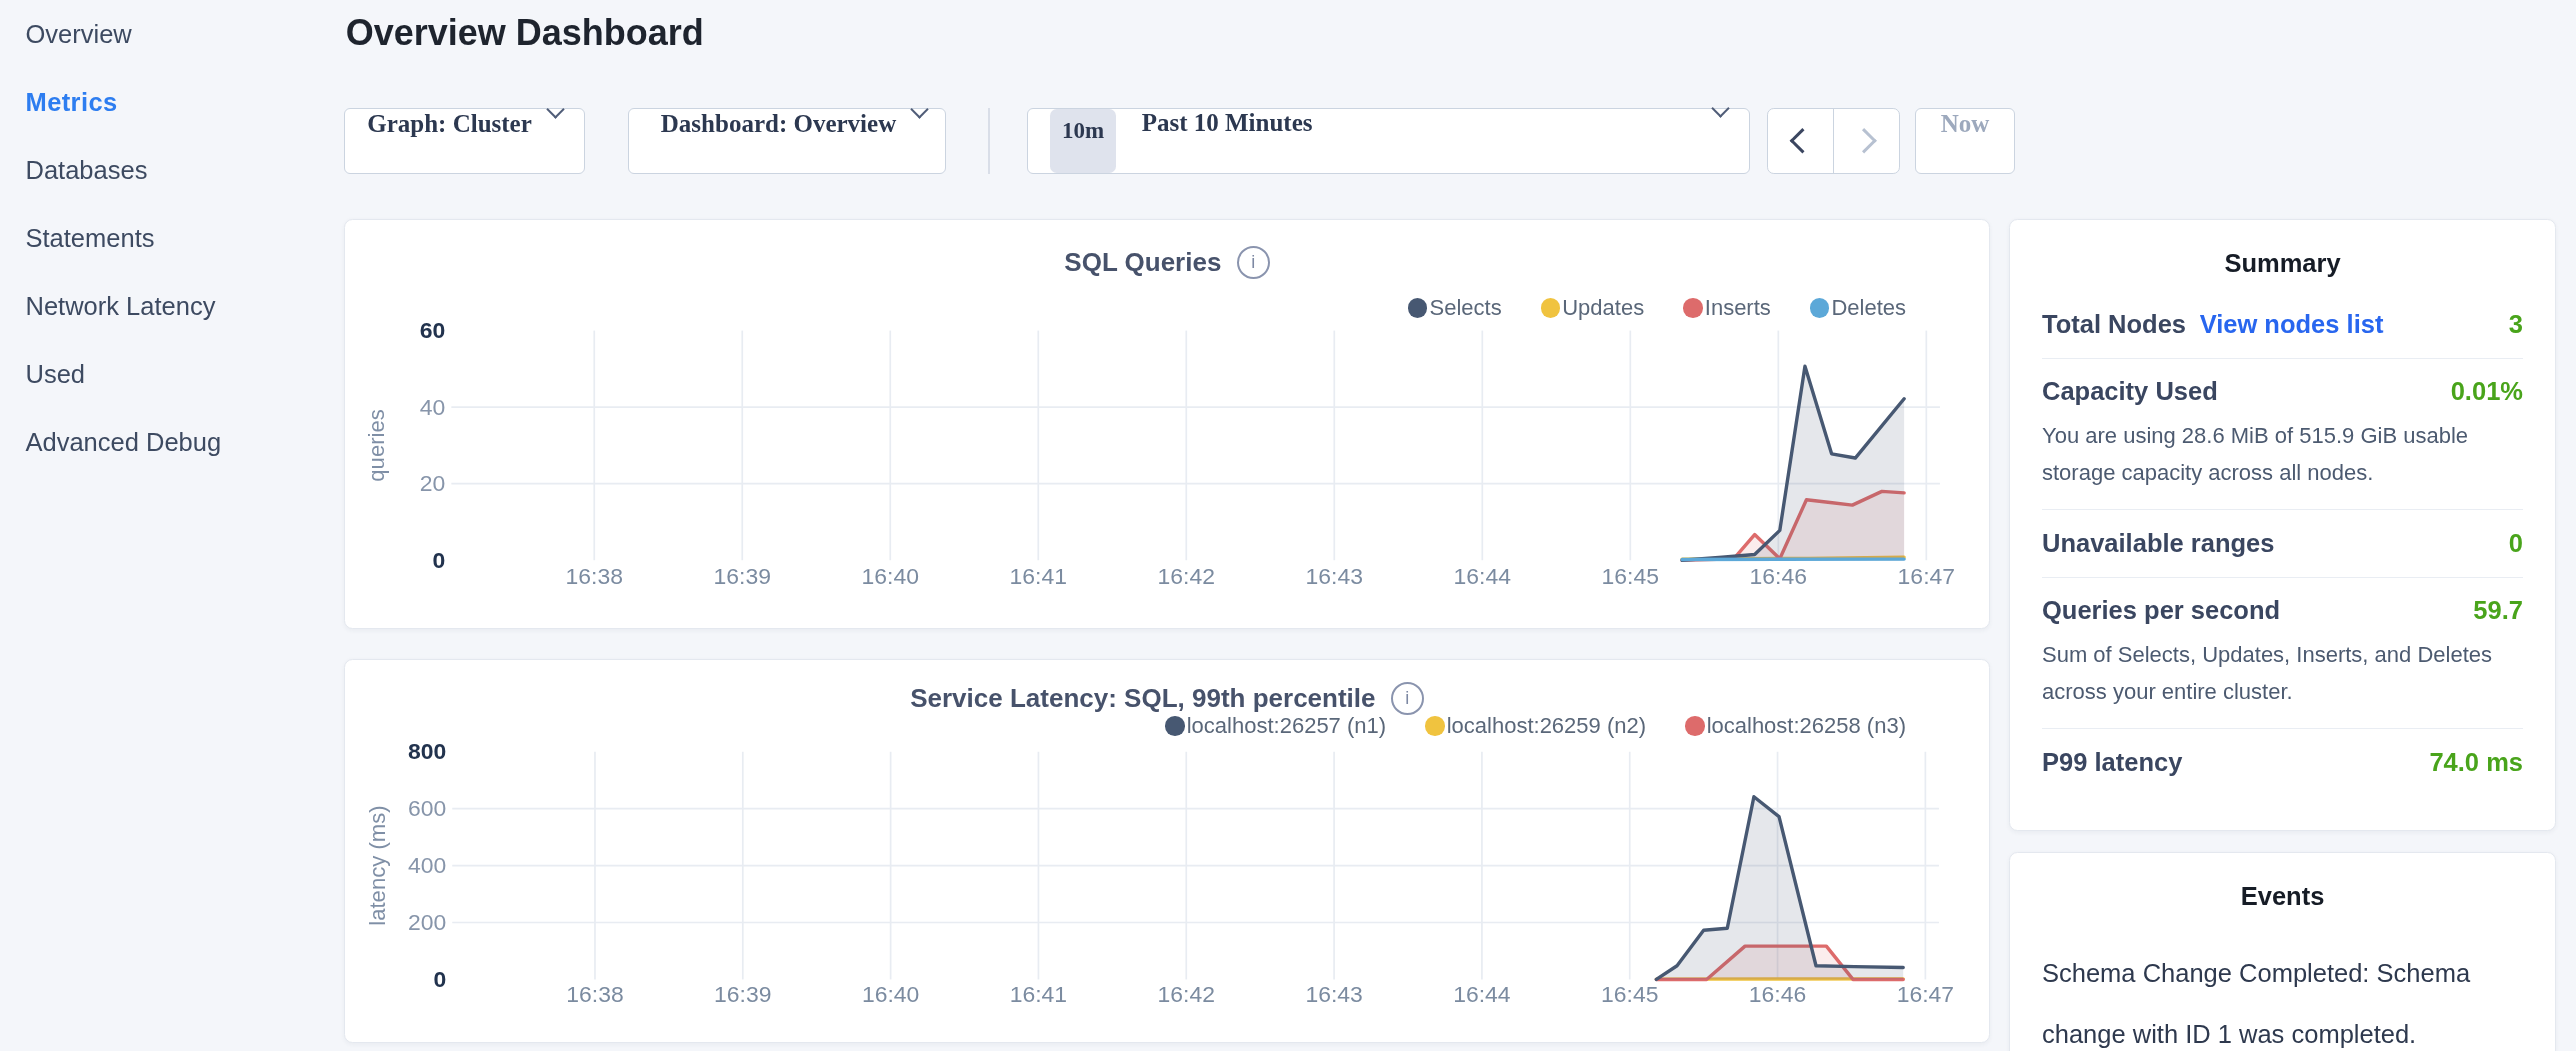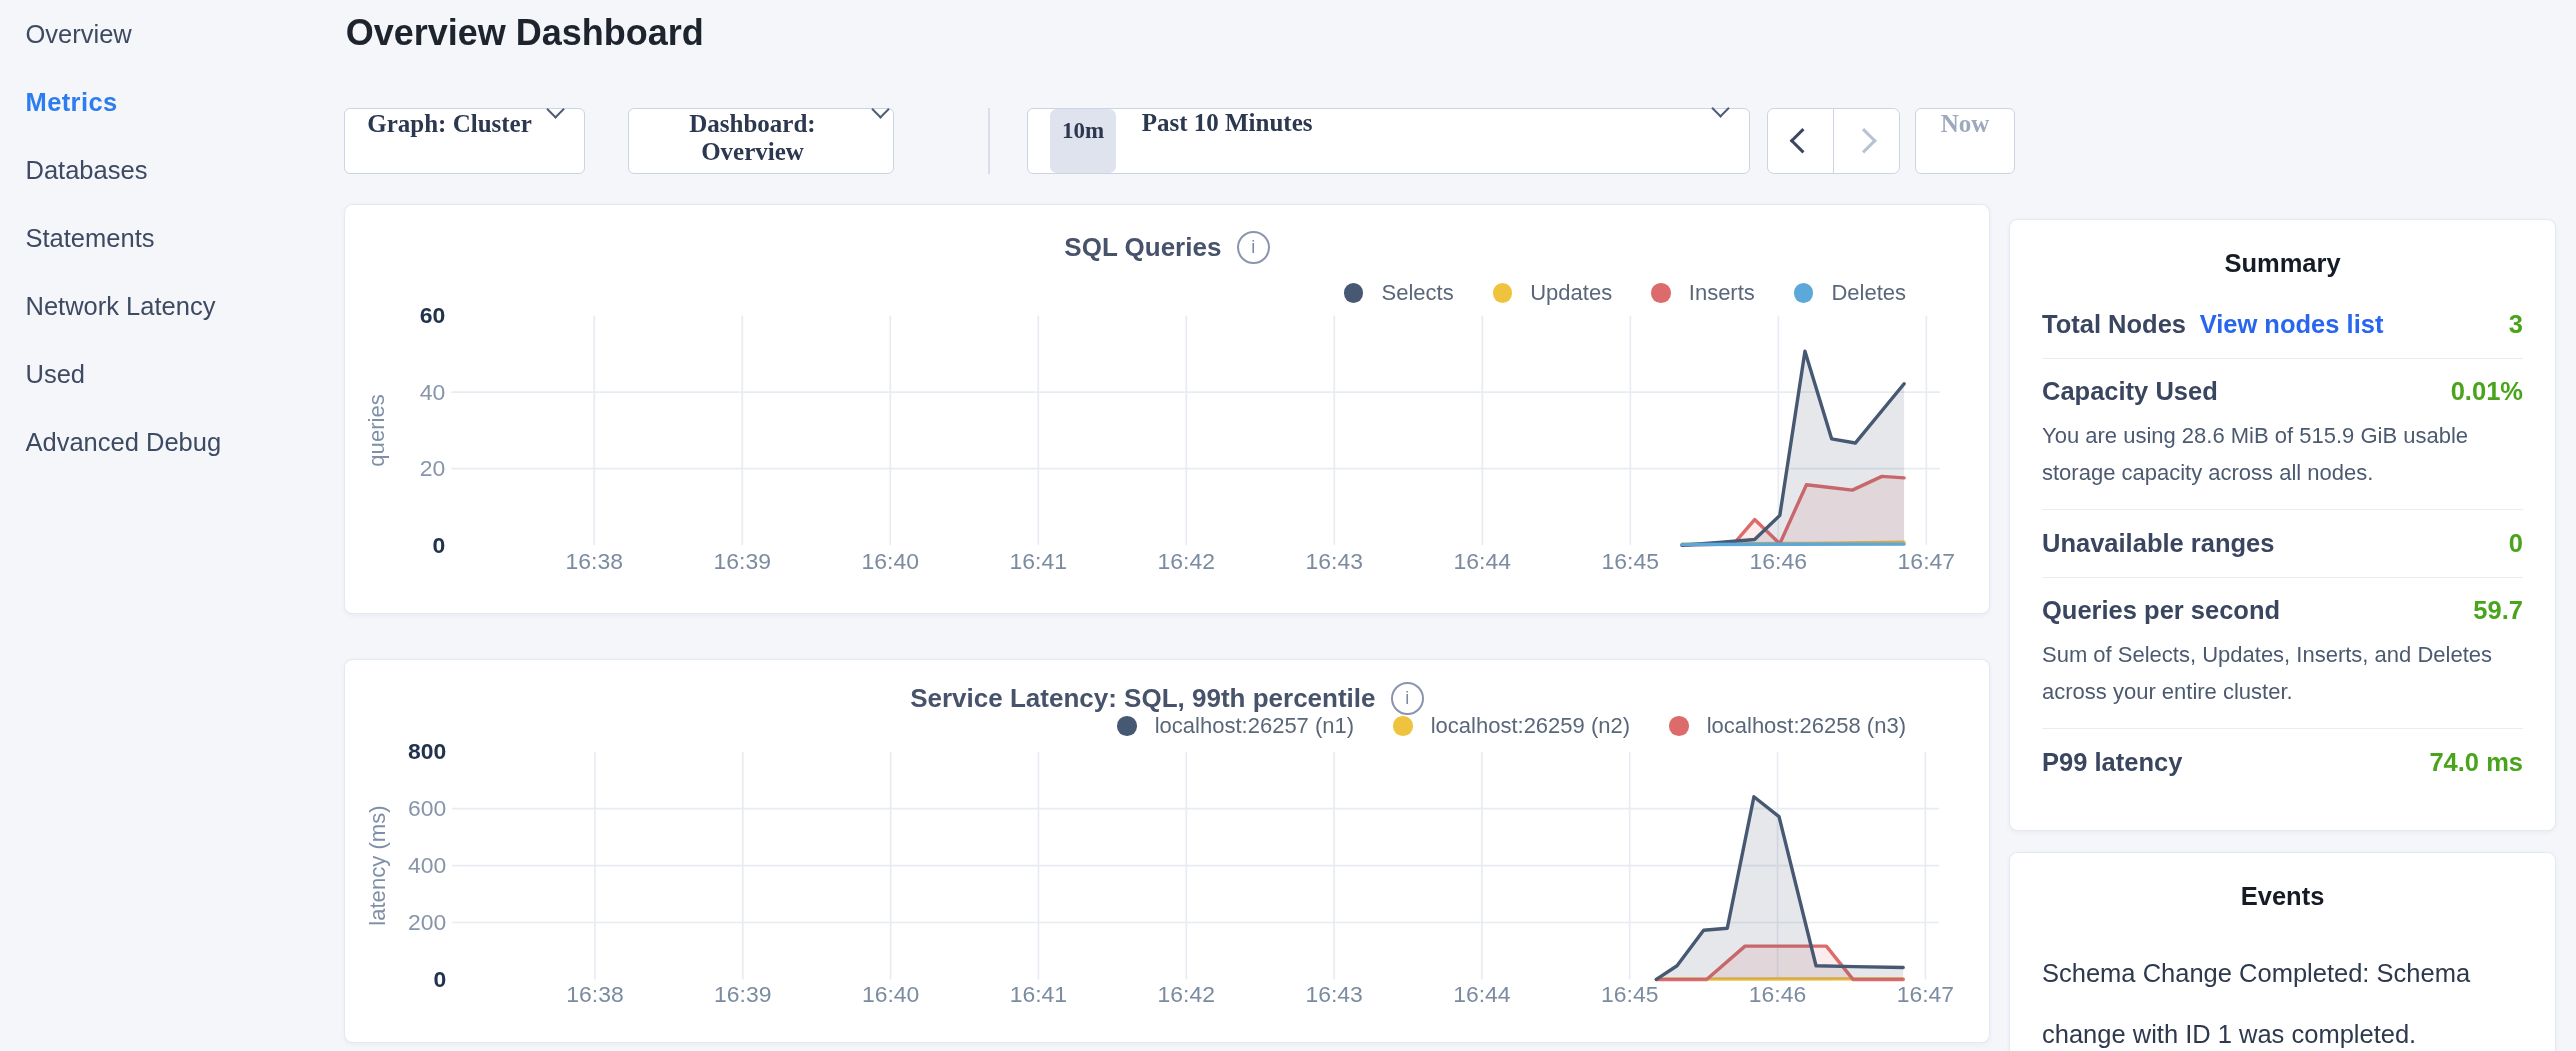--- a/index.html
+++ b/index.html
@@ -17,54 +17,54 @@
   
   .main{position:absolute;left:344px;top:0;width:1646px;height:1051px;}
   .page-title{position:absolute;left:1.7px;top:12px;margin:0;
     font-size:36px;font-weight:700;color:#1e242e;}
   
   .toolbar{position:absolute;left:0;top:108px;width:1671px;height:66px;}
   .tb{position:absolute;top:0;height:66px;box-sizing:border-box;background:#fff;
     border:1.7px solid #cbd4e0;border-radius:6px;display:flex;
     font-size:25px;font-weight:700;color:#2c3850;cursor:pointer;font-family:Liberation Serif, serif;}
   .dd1{left:0;width:241px;justify-content:center;}
-  .dd2{left:284px;width:266px;justify-content:center;padding-left:19px;}
+  .dd2{left:284px;width:318px;justify-content:center;padding-left:19px;}
   .chev{width:11px;height:11px;border-right:2.6px solid #505d78;border-bottom:2.6px solid #505d78;
     transform:rotate(45deg);margin-left:17px;margin-top:-6.8px;flex:none;}
   .vdiv{position:absolute;left:644px;top:0;width:1.7px;height:66px;background:#d9dee8;}
   .timepicker{left:683px;width:723px;padding:0 22px;justify-content:flex-start;}
   .tr-badge{background:#dfe3ed;color:#2c3850;font-size:23px;font-weight:700;
     border-radius:6.8px;padding:8.5px 12px;margin-right:25.5px;flex:none;}
   .timepicker .chev{margin-left:auto;}
   .stepper{position:absolute;left:1423px;top:0;width:133px;height:66px;box-sizing:border-box;
     background:#fff;border:1.7px solid #cbd4e0;border-radius:6.8px;display:flex;}
   .stepper button{flex:1;background:transparent;border:none;display:flex;
     align-items:center;justify-content:center;cursor:pointer;padding:0;}
   .stepper button + button{border-left:1.7px solid #cbd4e0;}
   .arr{width:14.5px;height:14.5px;border-right:3.4px solid #3b4660;border-bottom:3.4px solid #3b4660;}
   .arr-left{transform:rotate(135deg);margin-left:5.1px;}
   .arr-right{transform:rotate(-45deg);border-color:#b7c1d1;margin-right:5.1px;}
   .now{left:1571px;width:100px;justify-content:center;color:#9da9bd;}
   
   .chart-card{position:absolute;left:0;width:1646px;background:#fff;box-sizing:border-box;
     border:1.7px solid #e4e8ef;border-radius:8.5px;box-shadow:0 1.7px 4.3px rgba(40,50,70,.05);}
-  #chart-card-0{top:204px;height:410px;}
+  #chart-card-0{top:219px;height:410px;}
   #chart-card-1{top:659px;height:384px;}
   .chart-title-row{position:absolute;left:0;right:0;display:flex;align-items:center;
     justify-content:center;}
   #chart-card-0 .chart-title-row{top:25.5px;}
   #chart-card-1 .chart-title-row{top:22px;}
   .chart-title{font-size:26px;font-weight:700;color:#47526b;}
   .info-icon{width:29px;height:29px;border:2.6px solid #8a94ae;border-radius:50%;color:#7d88a3;
     font-size:18px;display:inline-flex;align-items:center;justify-content:center;
     margin-left:15.3px;cursor:pointer;flex:none;}
   .legend{position:absolute;right:83px;display:flex;align-items:center;gap:39px;}
   #chart-card-0 .legend{top:75px;}
   #chart-card-1 .legend{top:53px;}
-  .legend-item{display:flex;align-items:center;gap:18px;}
+  .legend-item{display:flex;align-items:center;gap:2px;}
   .legend-dot{width:19.6px;height:19.6px;border-radius:50%;flex:none;}
   .legend-label{font-size:22px;color:#5a6779;}
   .chart-svg{position:absolute;left:0;top:0;}
   svg text{font-family:"Liberation Sans",sans-serif;}
   
   .aside{position:absolute;left:2009px;top:0;width:547px;}
   .side-card{position:absolute;left:0;width:547px;box-sizing:border-box;background:#fff;
     border:1.7px solid #e4e8ef;border-radius:8.5px;box-shadow:0 1.7px 4.3px rgba(40,50,70,.05);
     padding:29px 32px;}
   .summary-card{top:219px;height:612px;}

